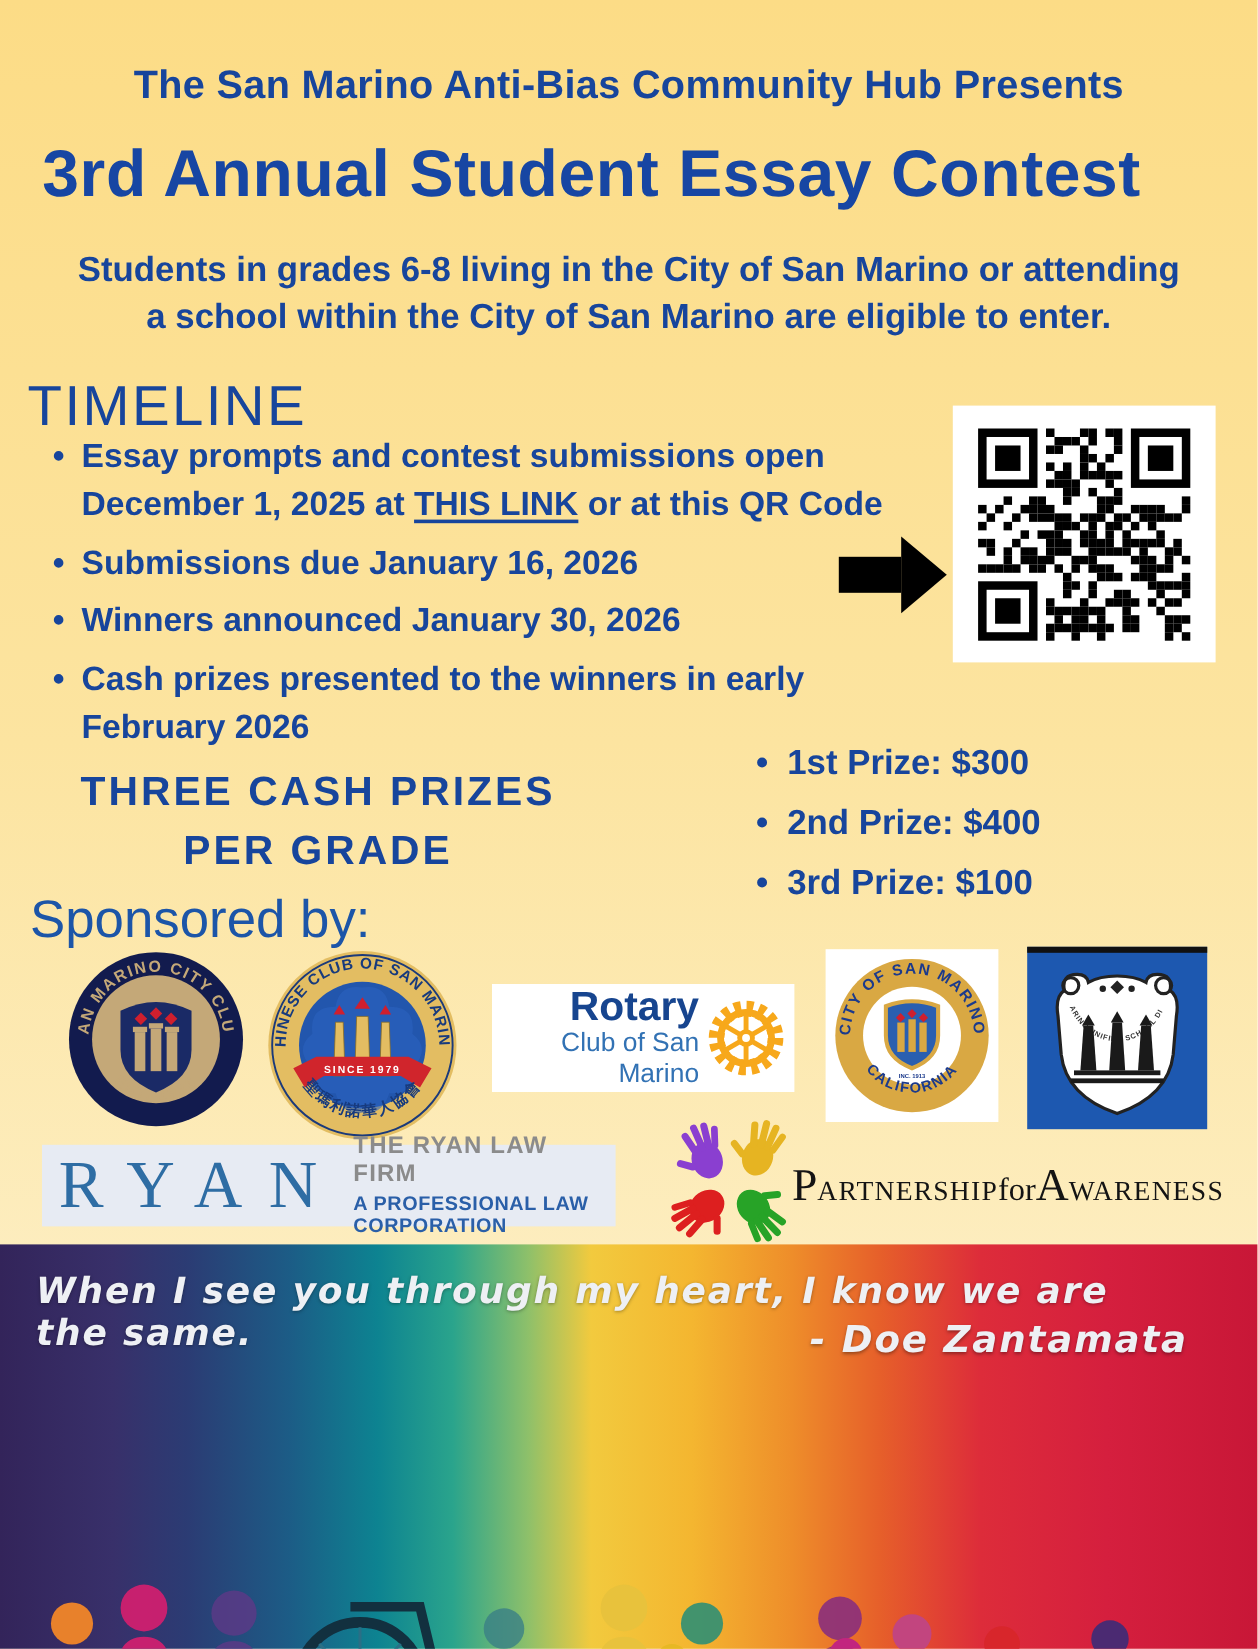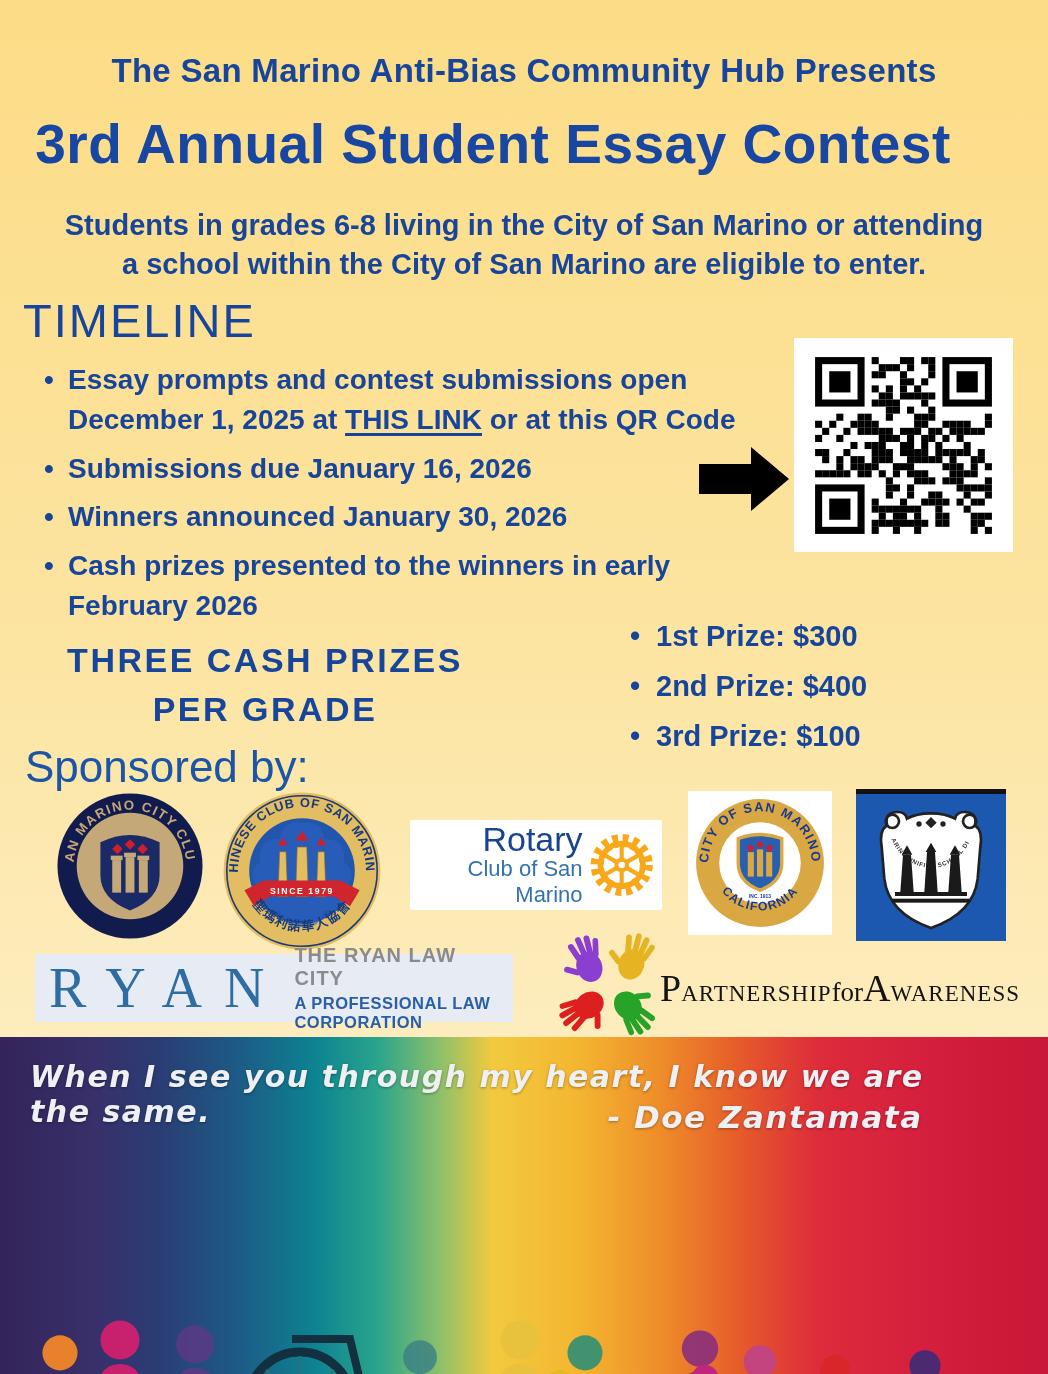--- a/index.html
+++ b/index.html
@@ -10,21 +10,21 @@
     background:linear-gradient(180deg,#fcdc86 0%,#fce4a0 45%,#fdeec2 80%,#fdf2d0 100%);
   }
 
   .presents { position:absolute; top:52px; left:0; width:1048px; text-align:center;
     font-size:33px; font-weight:800; color:#17459c; letter-spacing:.3px; }
   .title { position:absolute; top:112px; left:0; width:986px; text-align:center;
     font-size:55px; font-weight:800; color:#1746a3; letter-spacing:.5px; }
   .eligibility { position:absolute; top:206px; left:54px; width:940px; text-align:center;
     font-size:29px; font-weight:600; color:#17459c; line-height:1.33; }
 
-  .timeline-heading { position:absolute; top:293px; left:23px; font-size:47px;
+  .timeline-heading { position:absolute; top:310px; left:23px; font-size:47px;
     font-weight:500; color:#17459c; letter-spacing:2px; }
   .timeline-list { position:absolute; top:360px; left:40px; width:700px; list-style:none; }
   .timeline-list li { position:relative; padding-left:28px; font-size:28px; font-weight:600;
     color:#17459c; line-height:1.42; margin-bottom:9px; }
   .timeline-list li::before { content:"•"; position:absolute; left:4px; top:0; font-size:28px; }
   .link-strong { font-weight:800; text-decoration:underline; text-decoration-thickness:3px; text-underline-offset:4px; }
 
   .qr-box { position:absolute; left:794px; top:338px; width:219px; height:214px;
     background:#ffffff; display:flex; align-items:center; justify-content:center; }
   .arrow { position:absolute; left:699px; top:447px; width:90px; height:64px; }
@@ -40,21 +40,21 @@
   .prizes-list li::before { content:"•"; position:absolute; left:0; top:0; }
 
   .sponsored { position:absolute; top:742px; left:25px; font-size:44px; font-weight:400; color:#1c55a8; }
 
   .logo { position:absolute; }
   .seal-cityclub { left:56px; top:792px; width:148px; height:148px; }
   .seal-chinese  { left:222px; top:791px; width:160px; height:160px; }
   .rotary-box { left:410px; top:820px; width:252px; height:90px; background:#fff;
     display:flex; align-items:center; justify-content:flex-end; padding:6px 8px 6px 6px; }
   .rotary-text { text-align:right; margin-right:6px; }
-  .rotary-name { font-size:34px; font-weight:400; color:#17458f; line-height:1; }
+  .rotary-name { font-size:34px; font-weight:700; color:#17458f; line-height:1; }
   .rotary-club { font-size:22px; font-weight:400; color:#3272b4; line-height:1.2; }
   .seal-cityofsm { left:688px; top:791px; width:144px; height:144px; background:#fff;
     display:flex; align-items:center; justify-content:center; }
   .smusd-box { left:856px; top:789px; width:150px; height:152px; background:#1d58b0;
     border-top:5px solid #111; display:flex; align-items:center; justify-content:center; }
   .ryan-box { left:35px; top:954px; width:478px; height:68px; background:#e7ebf3;
     display:flex; align-items:center; padding:0 14px; }
   .ryan-big { font-family:"Liberation Serif", serif; font-size:56px; color:#2e6da4;
     letter-spacing:22px; font-weight:500; line-height:1; margin-right:2px; }
   .ryan-right { display:flex; flex-direction:column; gap:4px; padding-left:6px; }
@@ -68,21 +68,21 @@
   .pfa .for { font-size:27px; }
 
   .banner { position:absolute; left:0; top:1037px; width:1048px; height:432px; overflow:hidden;
     background:linear-gradient(90deg,
       #33245a 0%, #38306a 9%, #2b3c74 15%, #1c5c86 23%, #0d8391 30%,
       #2aa48c 36%, #8ec06a 42%, #f2ca3e 47%, #f4b630 55%, #ee8d2a 63%,
       #e65f2a 70%, #dd2c3a 78%, #d51f3e 88%, #c81737 100%); }
   .quote-line1 { position:absolute; left:30px; top:22px; width:960px; color:#eef0f4;
     font-family:"DejaVu Sans", sans-serif; font-style:italic; font-weight:600;
     font-size:30px; letter-spacing:1.5px; text-shadow:0 1px 3px rgba(0,0,0,.35); }
-  .quote-line2 { position:absolute; left:540px; top:62px; width:450px; text-align:center; color:#eef0f4;
+  .quote-line2 { position:absolute; left:540px; top:62px; width:450px; text-align:right; color:#eef0f4;
     font-family:"DejaVu Sans", sans-serif; font-style:italic; font-weight:600;
     font-size:31px; letter-spacing:1.5px; text-shadow:0 1px 3px rgba(0,0,0,.35); }
   .banner-art { position:absolute; left:0; bottom:0; width:1048px; height:250px; }
 </style>
 </head>
 <body>
 
 <div class="flyer">
 
   <div class="presents">The San Marino Anti-Bias Community Hub Presents</div>
@@ -487,21 +487,21 @@
           <path d="M59,40 L67,40 L63,33 Z"></path>
         <rect x="18" y="68" width="54" height="3"></rect>
           <rect x="16" y="73" width="58" height="3"></rect>
       </g>
     </svg>
   </div>
 
   <div class="logo ryan-box">
     <div class="ryan-big">RYAN</div>
     <div class="ryan-right">
-      <div class="ryan-line1">THE RYAN LAW CITY</div>
+      <div class="ryan-line1">THE RYAN LAW FIRM</div>
       <div class="ryan-line2">A PROFESSIONAL LAW CORPORATION</div>
     </div>
   </div>
 
   <svg class="logo hands" viewBox="0 0 100 100">
     <defs>
       <g id="hand">
         <ellipse cx="0" cy="8" rx="10" ry="12"></ellipse>
         <rect x="-9" y="-14" width="4.6" height="17" rx="2.3" transform="rotate(-14 -6.7 -5.5)"></rect>
         <rect x="-3" y="-17" width="4.6" height="19" rx="2.3" transform="rotate(-4 -0.7 -7.5)"></rect>

